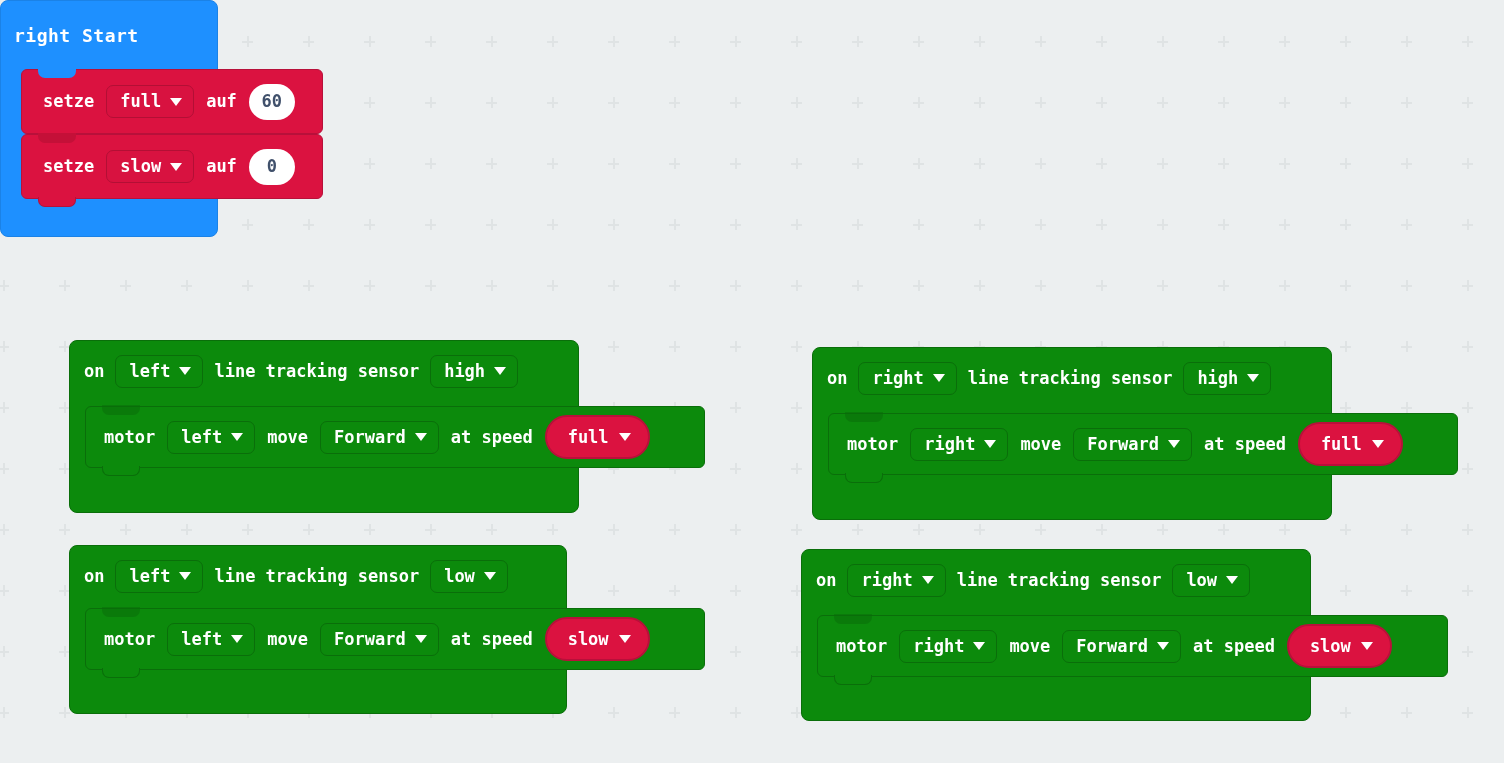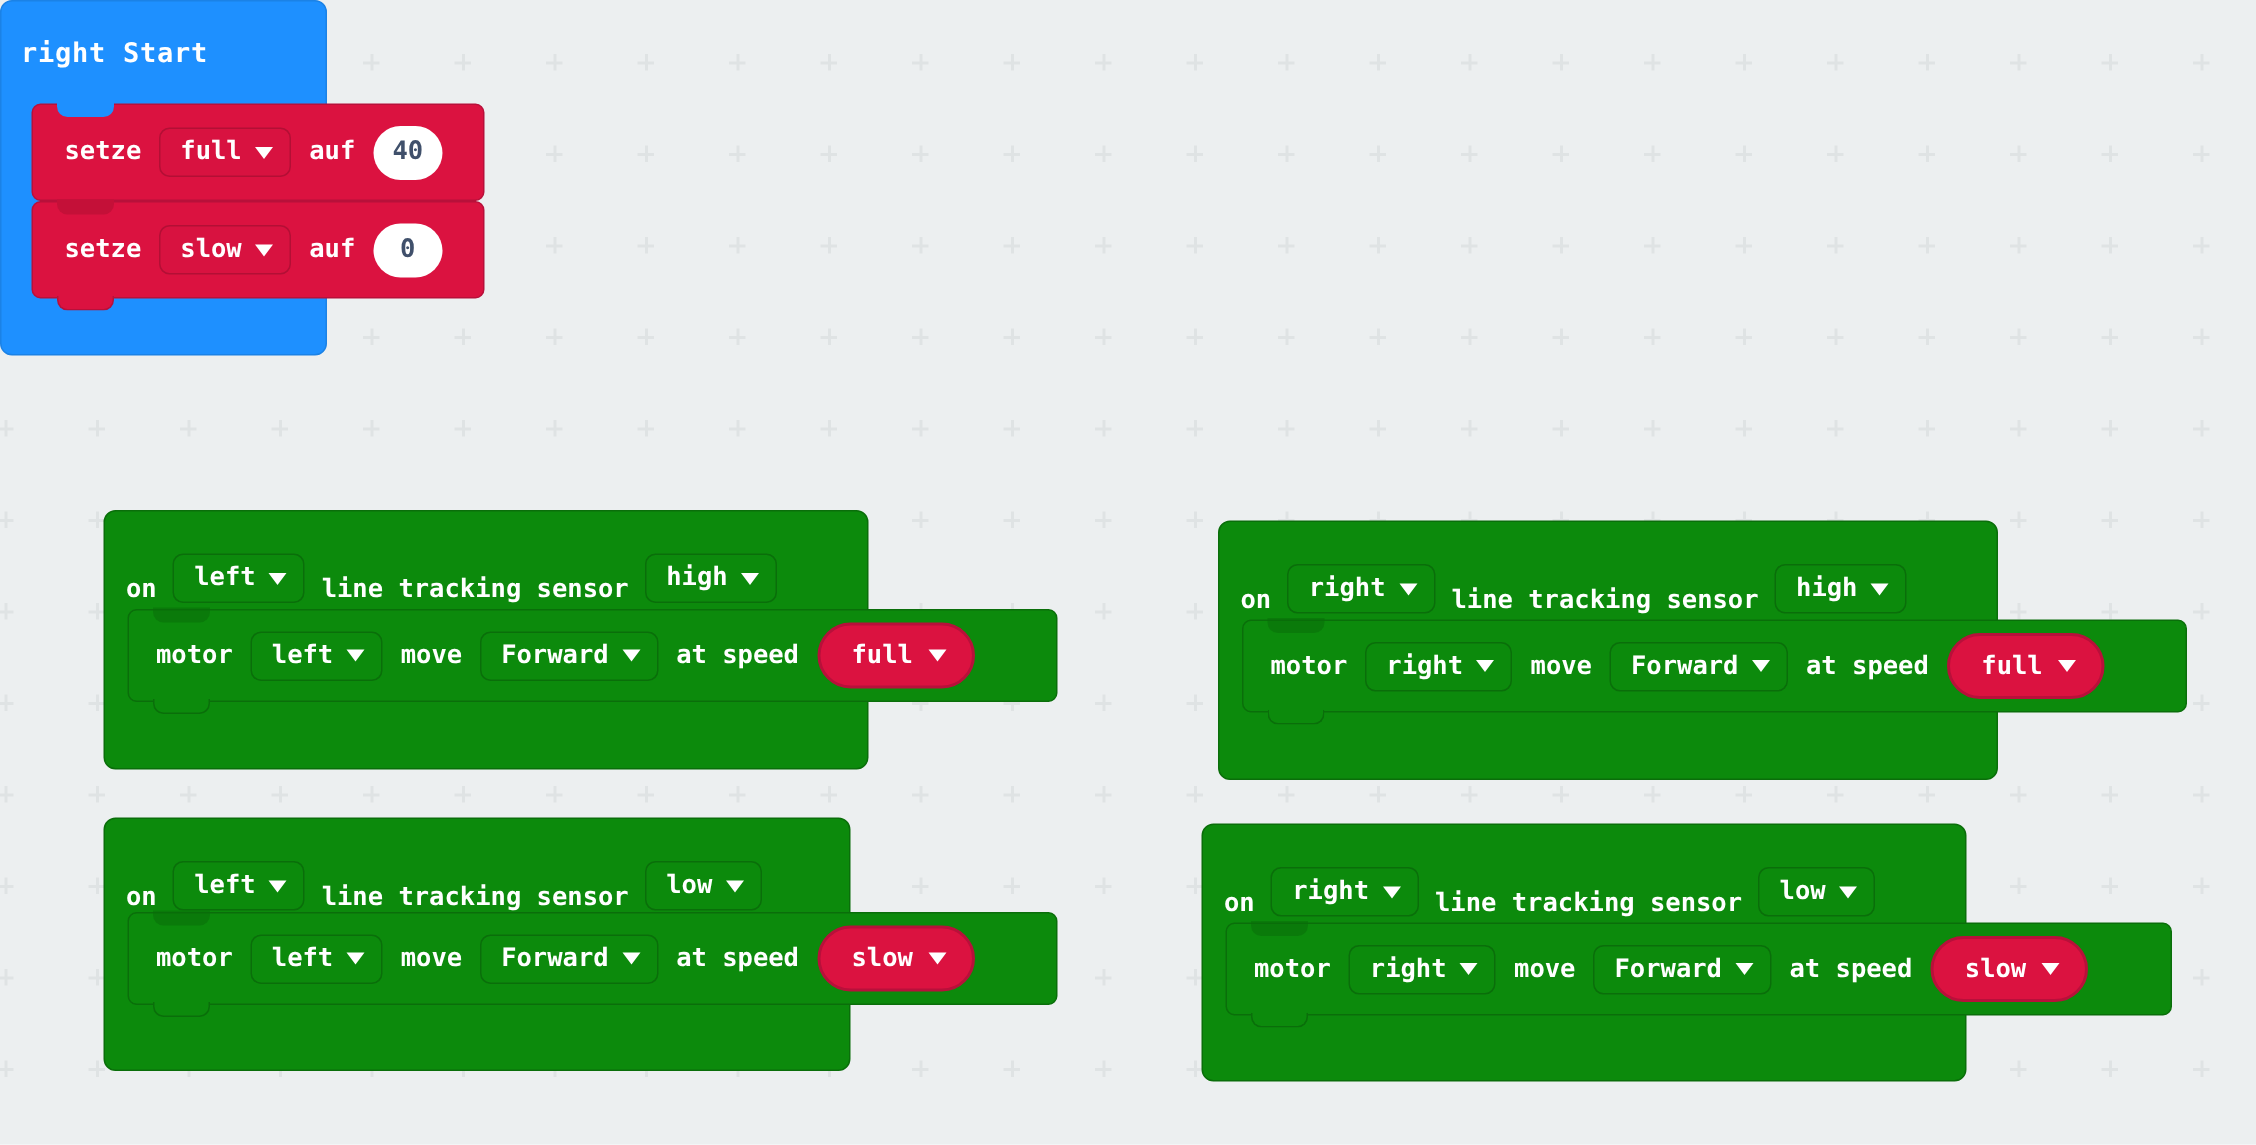--- a/index.html
+++ b/index.html
@@ -168,21 +168,21 @@
   .evt {
     position: absolute;
     background: #0c8a0c;
     border: 1.5px solid #0a6e0a;
     border-radius: 8px;
   }
   .evt-header {
     position: absolute;
     left: 0; top: 0;
     display: flex;
-    align-items: flex-end;
+    align-items: center;
     gap: 11px;
     padding: 0 0 0 15px;
     height: 62px;
   }
   
   .stmt {
     position: absolute;
     height: 62px;
     background: #0c8a0c;
     border: 1.5px solid #0a6e0a;
@@ -513,21 +513,21 @@
     <div class="hat-title">right Start</div>
 
     <div class="setblk" style="left:21px; top:69px; width:302px;">
       <div class="notch-top"></div>
       <span class="label">setze</span>
       <span class="field red">
         <span>full</span>
         <span class="caret"></span>
       </span>
       <span class="label">auf</span>
-      <span class="numfield">40</span>
+      <span class="numfield">60</span>
     </div>
 
     <div class="setblk" style="left:21px; top:134px; width:302px;">
       <div class="notch-top on-red"></div>
       <div class="tab-bottom"></div>
       <span class="label">setze</span>
       <span class="field red">
         <span>slow</span>
         <span class="caret"></span>
       </span>

